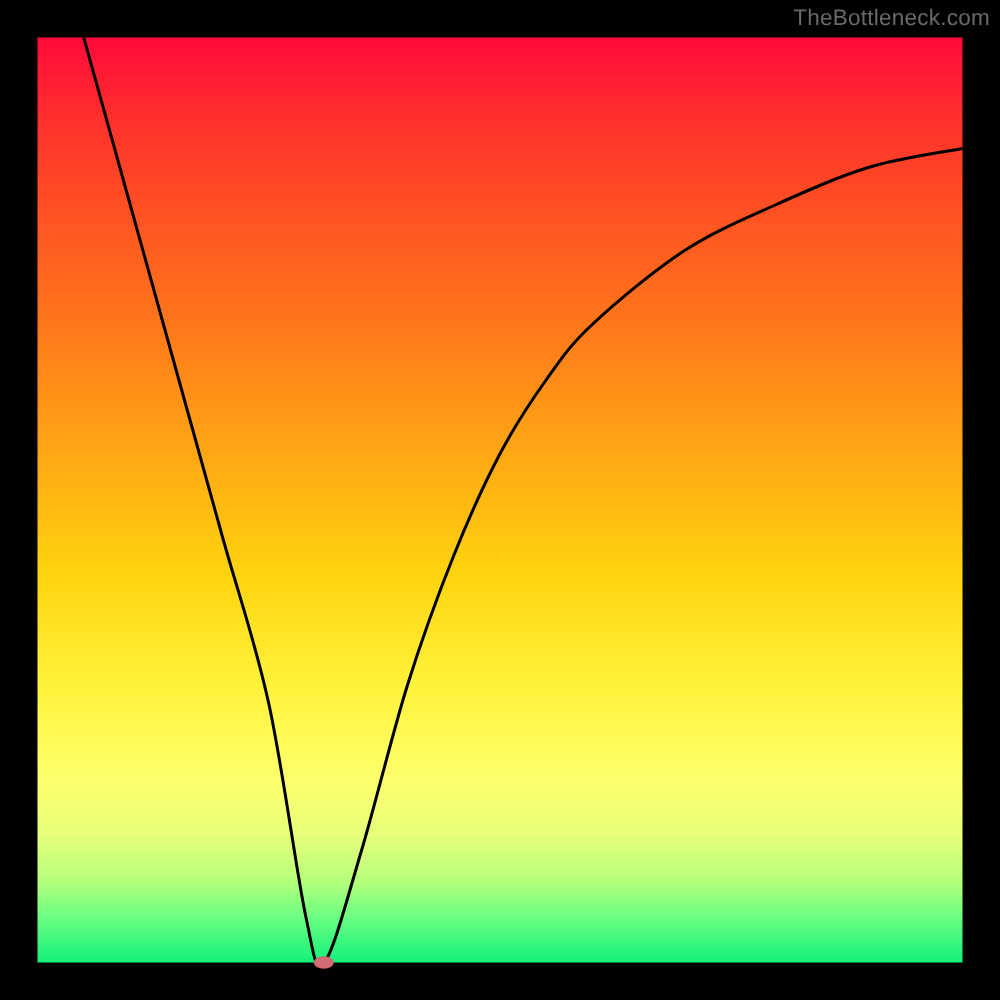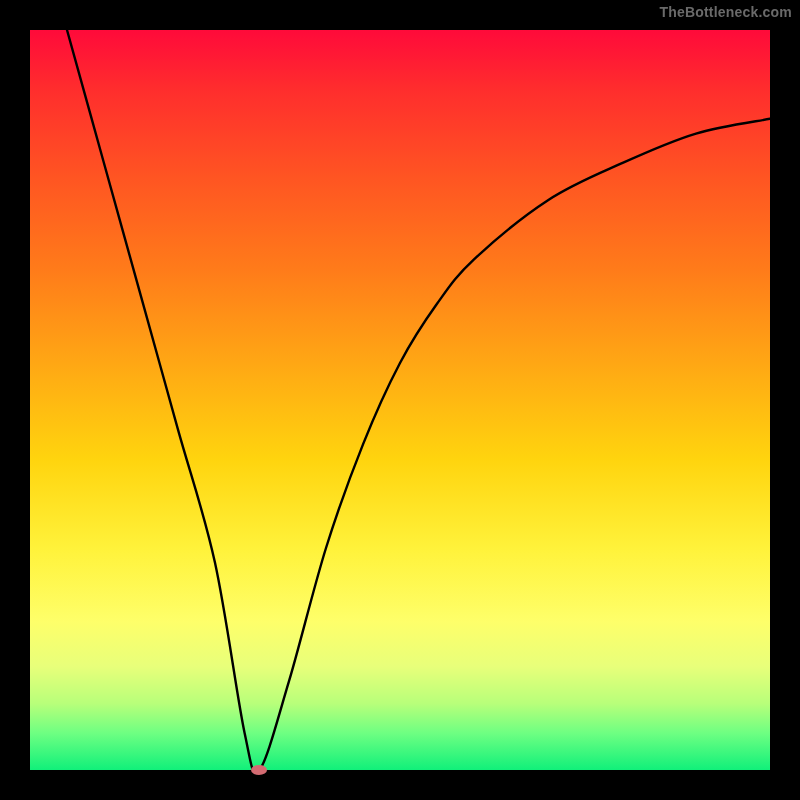--- a/index.html
+++ b/index.html
@@ -29,22 +29,22 @@
       #b8ff7a 91%,
       #6eff82 95%,
       #11f07a 100%
     );
   }
   .watermark {
     position: absolute;
     top: 4px;
     right: 8px;
     font-family: Arial, Helvetica, sans-serif;
-    font-size: 14px;
-    font-weight: 700;
+    font-size: 18px;
+    font-weight: 400;
     color: #6a6a6a;
     letter-spacing: 0.2px;
     user-select: none;
   }
   svg.curve {
     position: absolute;
     left: 0; top: 0;
     width: 100%; height: 100%;
   }
   .marker {

